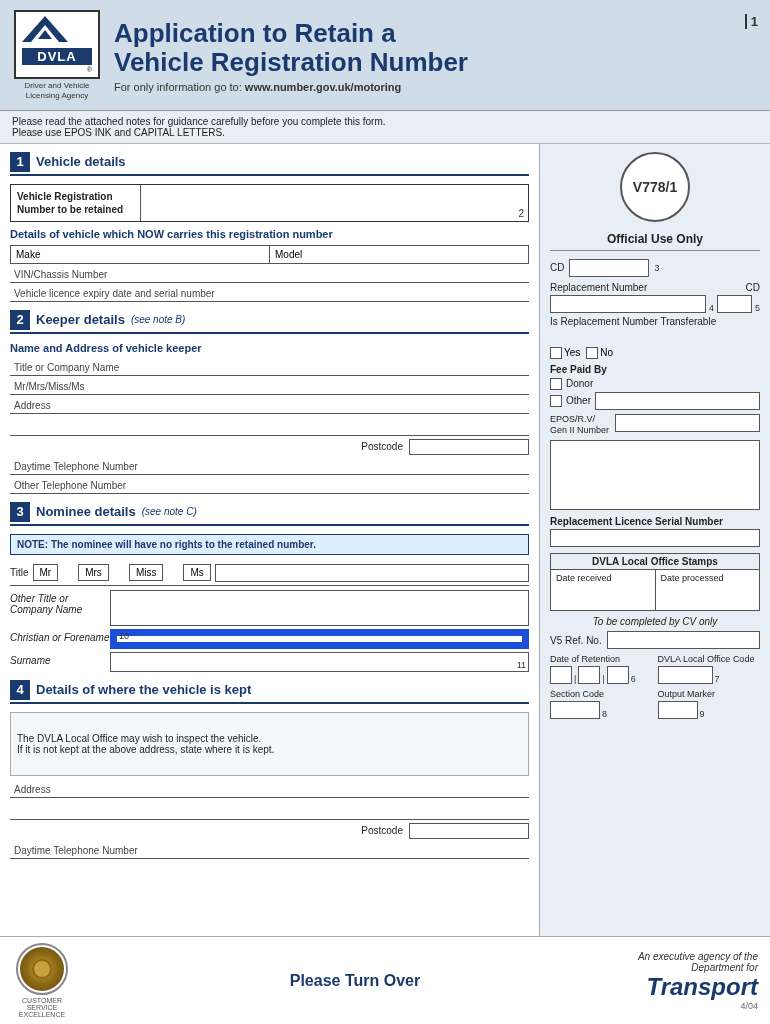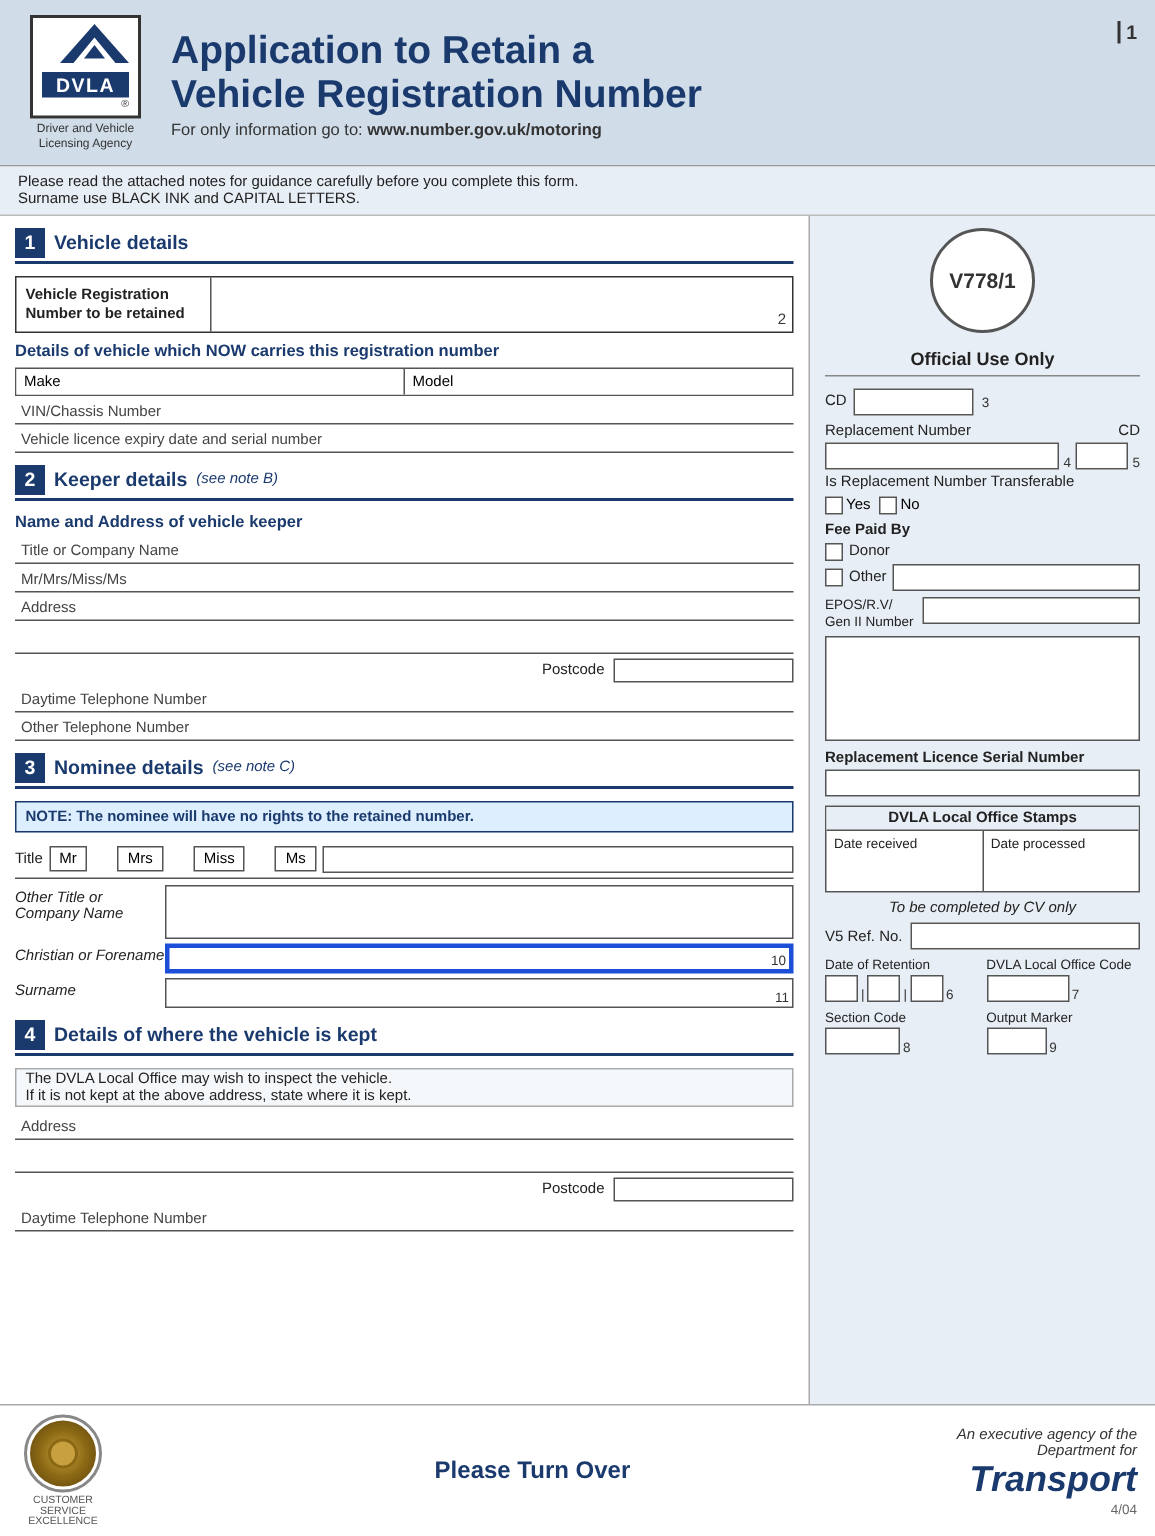--- a/index.html
+++ b/index.html
@@ -31,23 +31,23 @@
       display: flex;
       flex-direction: column;
       align-items: center;
       min-width: 90px;
     }
     .logo-box {
       border: 2px solid #333;
       padding: 4px 6px;
       display: flex;
       flex-direction: column;
-      align-items: flex-end;
-      background: #fff;
-      width: 74px;
+      align-items: flex-start;
+      background: #fff;
+      width: 86px;
     }
     .logo-dvla {
       background: #1a3a6e;
       color: #fff;
       font-weight: bold;
       font-size: 13px;
       padding: 1px 8px;
       letter-spacing: 1px;
       width: 100%;
       text-align: center;
@@ -276,21 +276,21 @@
       font-size: 9px;
       color: #333;
       padding: 1px 2px;
       align-self: flex-end;
     }
 
     
     .section4-note {
       border: 1px solid #aaa;
       background: #f5f8fb;
-      padding: 1px 6px;
+      padding: 20px 6px;
       font-size: 10px;
       color: #222;
       margin-bottom: 5px;
     }
 
     
     .footer {
       display: flex;
       align-items: center;
       justify-content: space-between;
@@ -497,21 +497,21 @@
     .code-area { flex: 1; }
     .output-area { flex: 1; }
     .box-num {
       font-size: 9px;
       color: #333;
     }
 
     .transferable-row {
       font-size: 10px;
       color: #222;
-      margin-bottom: 4px;
+      margin-bottom: 20px;
     }
     .yn-row {
       display: flex;
       align-items: center;
       gap: 6px;
       margin-bottom: 5px;
     }
     .yn-check {
       display: flex;
       align-items: center;
@@ -549,21 +549,21 @@
       <div class="header-website">
         <span>For only information go to: </span><strong>www.number.gov.uk/motoring</strong>
       </div>
     </div>
 
     <div class="header-page-num">1</div>
   </div>
 
   <div class="instructions">
     <div>Please read the attached notes for guidance carefully before you complete this form.</div>
-    <div>Surname use BLACK INK and CAPITAL LETTERS.</div>
+    <div>Please use EPOS INK and CAPITAL LETTERS.</div>
   </div>
 
   <div class="main-content">
 
     <div class="left-col">
 
       <div class="section-header">
         <div class="section-num">1</div>
         <span class="section-title">Vehicle details</span>
       </div>
@@ -647,21 +647,21 @@
       <div class="nominee-fields">
         <div class="nominee-left">Other Title or Company Name</div>
         <div class="nominee-inputs">
           <div style="border:1px solid #555; height:36px; background:#fff;"></div>
         </div>
       </div>
 
       <div class="nominee-fields" style="margin-top:3px;">
         <div class="nominee-left">Christian or Forename</div>
         <div class="nominee-inputs">
-          <div style="position:relative; border:3px solid #1d4ed8; height:20px; background:#fff; display:flex; justify-content:flex-end; align-items:flex-end;">
+          <div style="position:relative; border:7px solid #1d4ed8; height:20px; background:#fff; display:flex; align-items:flex-end;">
             <span class="input-num">10</span>
           </div>
         </div>
       </div>
 
       <div class="nominee-fields" style="margin-top:2px;">
         <div class="nominee-left">Surname</div>
         <div class="nominee-inputs">
           <div style="position:relative; border:1px solid #555; height:20px; background:#fff; display:flex; justify-content:flex-end; align-items:flex-end;">
             <span class="input-num">11</span>

